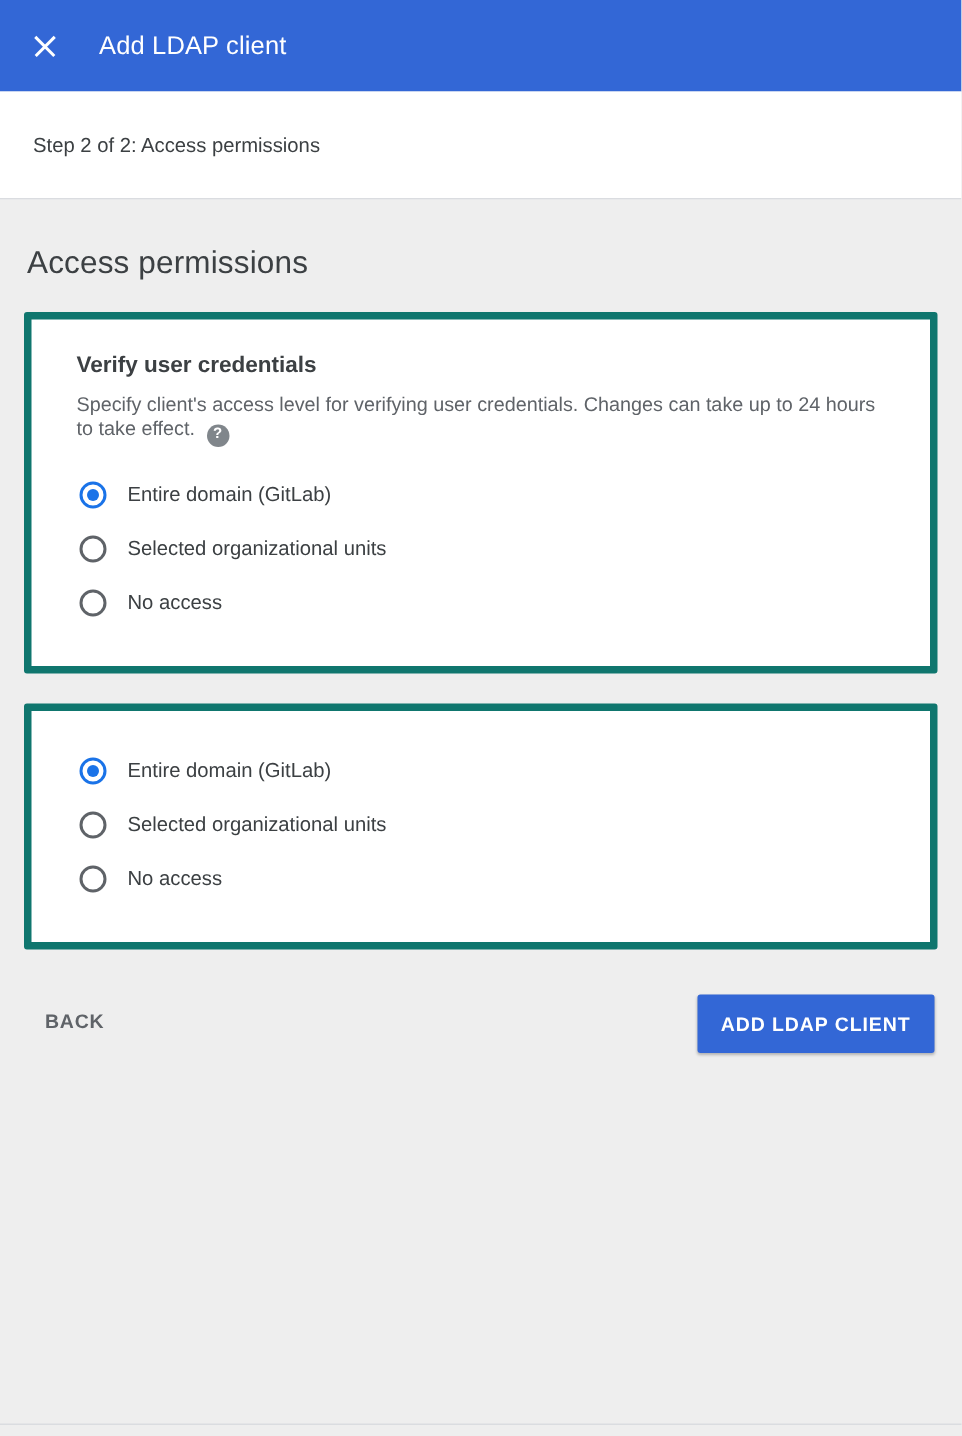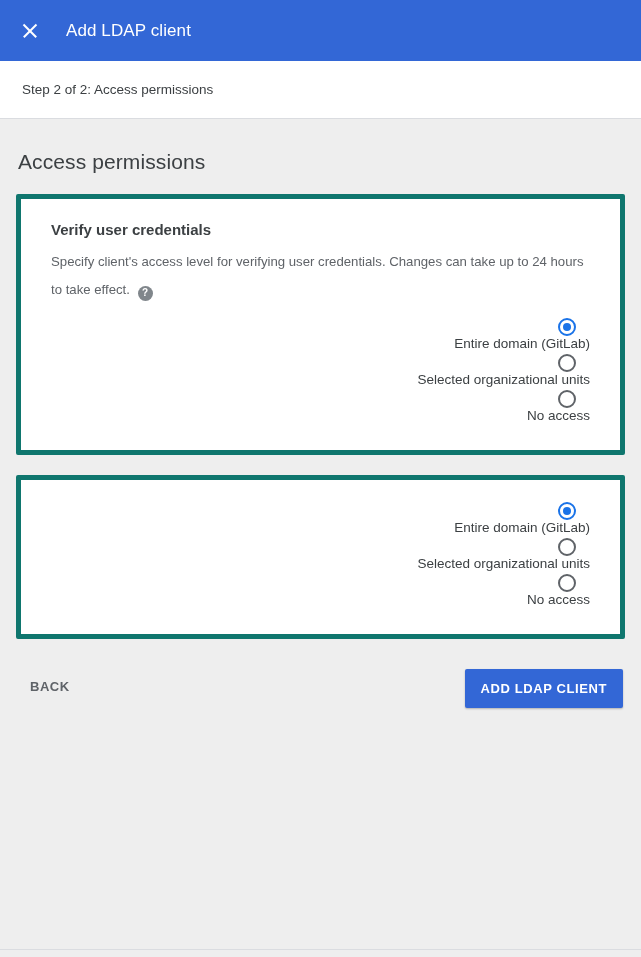--- a/index.html
+++ b/index.html
@@ -45,21 +45,21 @@
   .close-icon::after  { transform: rotate(-45deg); }
   .topbar-title {
     color: #ffffff;
     font-size: 17px;
     margin-left: 24px;
     letter-spacing: 0.1px;
   }
 
   
   .stepbar {
-    height: 58px;
+    height: 72px;
     background: #ffffff;
     border-bottom: 1px solid #dadce0;
     display: flex;
     align-items: center;
     padding-left: 22px;
     box-sizing: border-box;
   }
   .stepbar-text {
     font-size: 13.5px;
     color: #3c4043;
@@ -87,21 +87,21 @@
     margin-bottom: 20px;
   }
   .card-title {
     font-size: 15px;
     font-weight: bold;
     color: #3c4043;
     margin: 0 0 10px 0;
   }
   .card-desc {
     font-size: 13.2px;
-    line-height: 28px;
+    line-height: 16px;
     color: #5f6368;
     margin: 0 0 14px 0;
   }
   .help-icon {
     display: inline-flex;
     align-items: center;
     justify-content: center;
     width: 15px;
     height: 15px;
     border-radius: 50%;
@@ -111,24 +111,23 @@
     font-weight: bold;
     vertical-align: -2px;
     margin-left: 4px;
     cursor: pointer;
     font-family: "Liberation Sans", sans-serif;
   }
 
   
   .radio-row {
     display: flex;
-    align-items: flex-end;
+    align-items: center;
     height: 36px;
     cursor: pointer;
-    flex-direction: column;
   }
   .radio {
     width: 18px;
     height: 18px;
     border-radius: 50%;
     border: 2px solid #5f6368;
     box-sizing: border-box;
     margin: 0 14px 0 2px;
     flex: 0 0 auto;
     position: relative;

